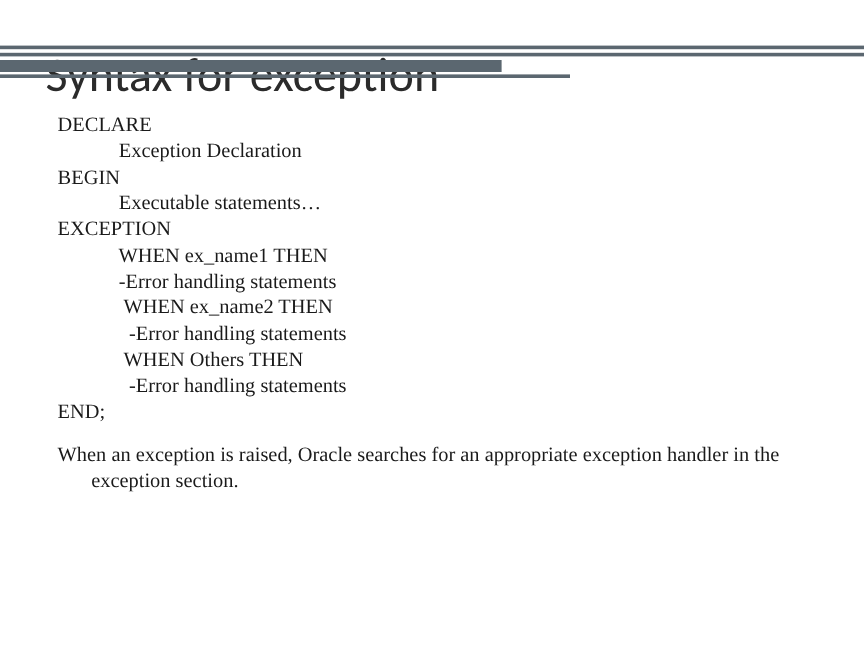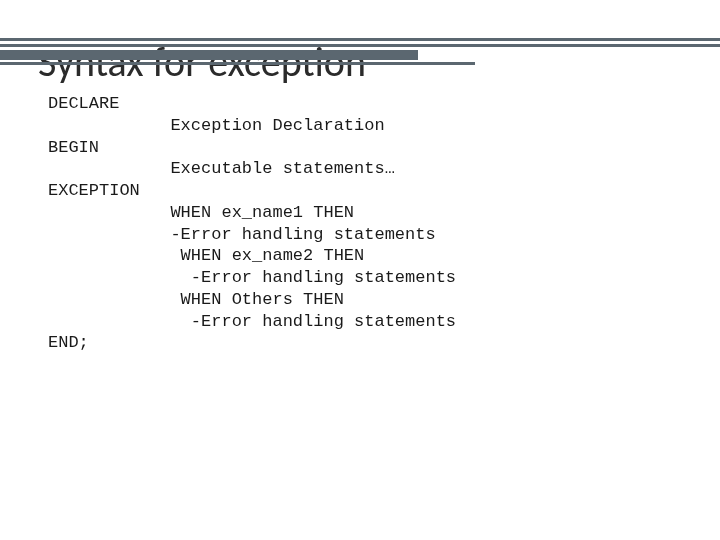--- a/index.html
+++ b/index.html
@@ -49,21 +49,21 @@
     margin: 38px 0 6px 38px;
     letter-spacing: 0px;
   }
   .body {
     margin: 0 40px 0 48px;
     font-size: 17px;
     line-height: 1.28;
     color: #1a1a1a;
   }
   .code-block {
-    font-family: Liberation Mono, monospace;
+    font-family: Liberation Serif, serif;
     white-space: pre;
     margin-bottom: 14px;
   }
   .explain {
     font-family: Georgia, "Times New Roman", serif;
   }
   .explain p {
     margin: 0 0 2px 0;
     text-indent: -28px;
     padding-left: 28px;
@@ -98,16 +98,17 @@
 <span>EXCEPTION</span>
 <span>            WHEN ex_name1 THEN</span>
 <span>            -Error handling statements</span>
 <span>             WHEN ex_name2 THEN</span>
 <span>              -Error handling statements</span>
 <span>             WHEN Others THEN</span>
 <span>              -Error handling statements</span>
 <span>END;</span></div>
 
     <div class="explain">
+      <p>When an exception is raised, Oracle searches for an appropriate exception handler in the exception section.</p>
     </div>
   </div>
 
 </div>
 
 </body></html>

